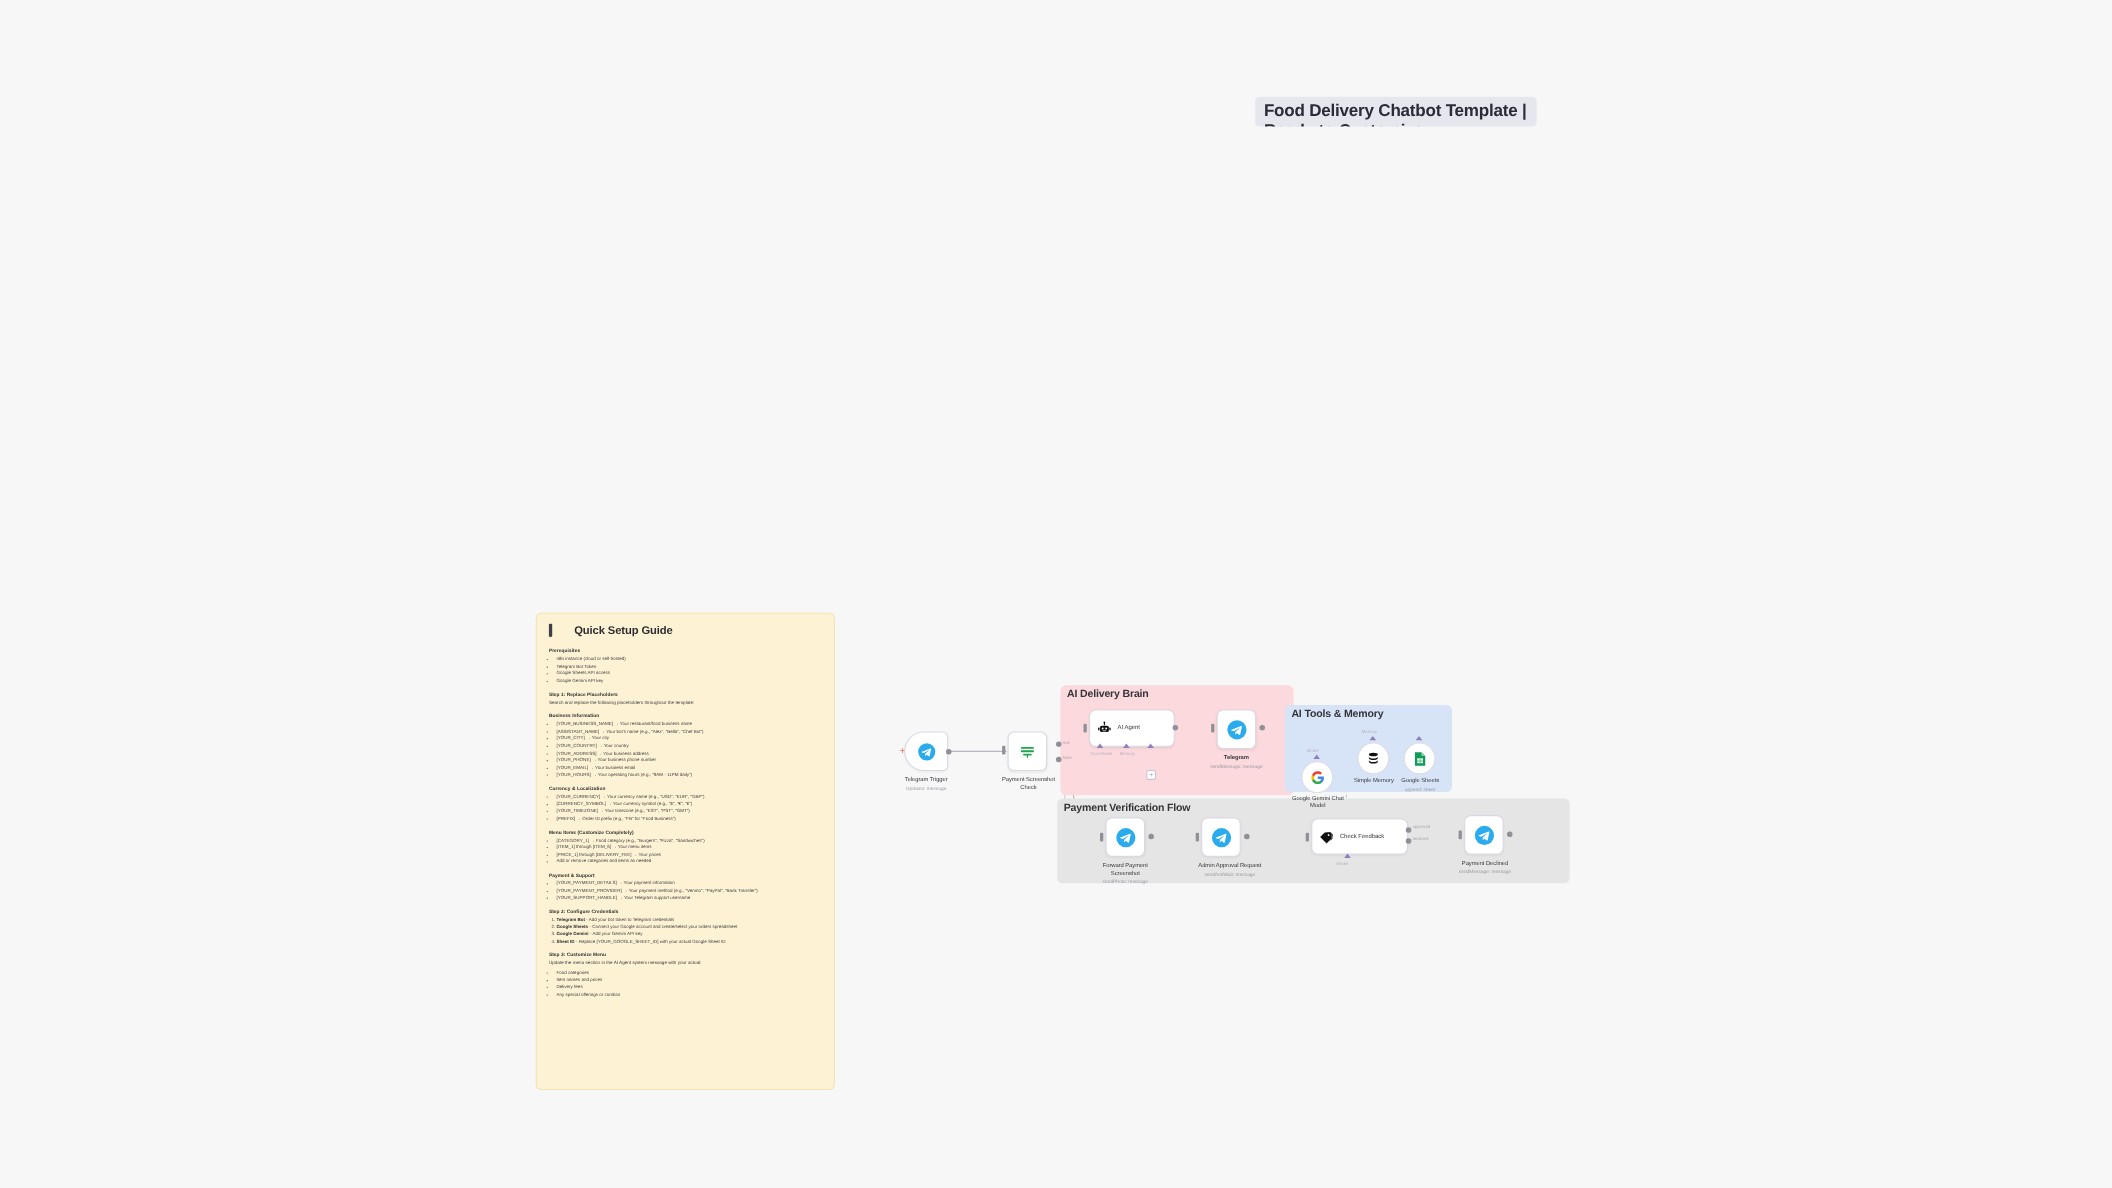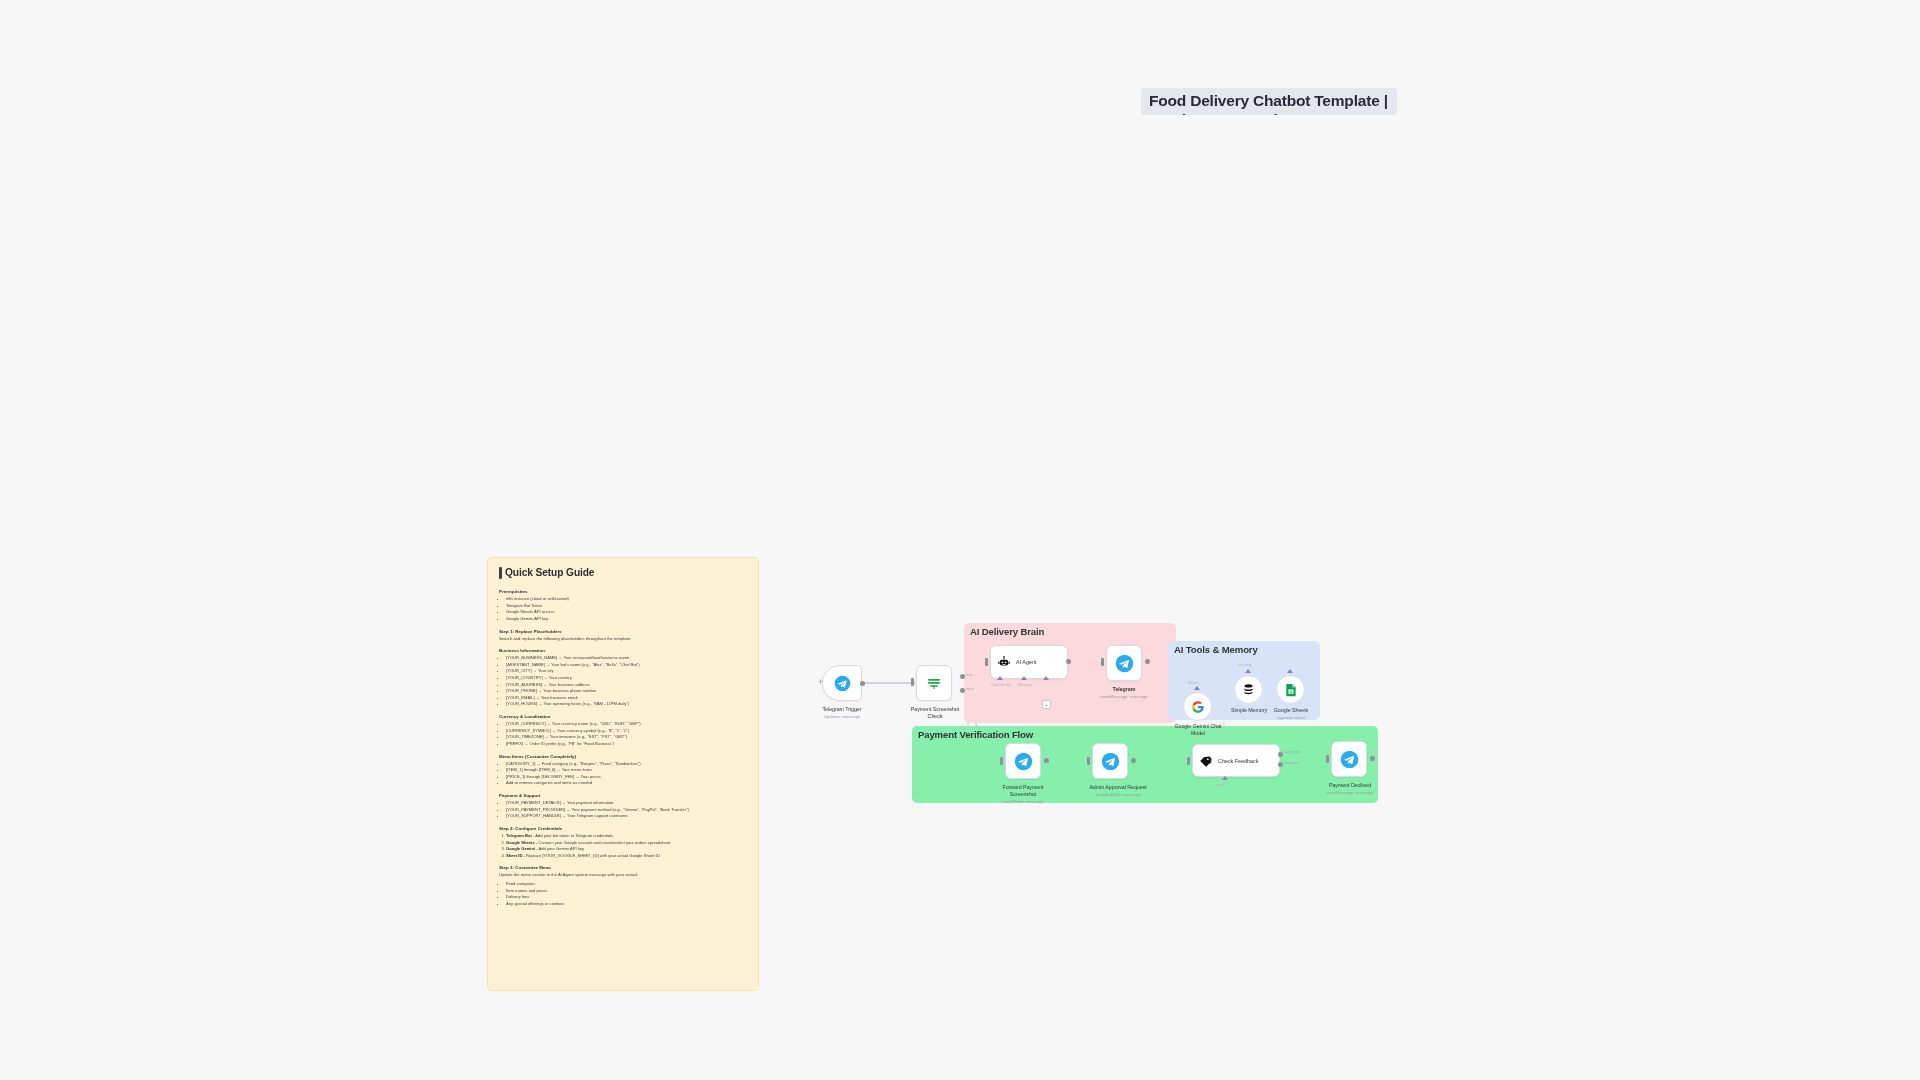--- a/index.html
+++ b/index.html
@@ -30,21 +30,21 @@
   .sticky {
     position: absolute; left: 487px; top: 557px;
     width: 272px; height: 434px;
     background: #fdf3d4;
     border: 1px solid #f3e3b0;
     border-radius: 5px;
     padding: 9px 11px;
     color: #30302f;
   }
   .sticky-head {
-    display: flex; gap: 3px;
+    display: flex; align-items: center; gap: 20px;
     margin-bottom: 10px;
   }
   .sticky-bar { width: 3px; height: 12px; background: #3f3f46; border-radius: 1px; }
   .sticky-title { font-size: 10.2px; font-weight: 700; color: #2c2c30; letter-spacing: -0.1px; }
 
   .s-h { font-size: 4.4px; font-weight: 700; color: #2c2c30; margin: 6px 0 2px; letter-spacing: 0.05px; }
   .s-h.first { margin-top: 0; }
   .s-p { font-size: 4.2px; color: #3c3c40; margin: 0 0 2px; line-height: 1.55; }
   ul.s-ul, ol.s-ol { margin: 0 0 2px; padding-left: 7px; }
   ul.s-ul li, ol.s-ol li {
@@ -60,21 +60,21 @@
   .zone {
     position: absolute; border-radius: 5px;
   }
   .zone-label {
     position: absolute; left: 6px; top: 3px;
     font-size: 9.6px; font-weight: 600; color: #34343a; letter-spacing: -0.15px;
     white-space: nowrap;
   }
   #zone-brain { left: 964px; top: 623px; width: 212px; height: 100px; background: #fbd9dc; }
   #zone-tools { left: 1168px; top: 641px; width: 152px; height: 79px; background: #d7e4f7; }
-  #zone-payment { left: 912px; top: 726px; width: 466px; height: 77px; background: #86efac; }
+  #zone-payment { left: 961px; top: 726px; width: 466px; height: 77px; background: #e5e5e5; }
 
   .node {
     position: absolute; background: #ffffff;
     border: 1px solid #d9d9e3; border-radius: 6px;
     display: flex; align-items: center; justify-content: center;
     box-shadow: 0 1px 2px rgba(0,0,0,0.05);
   }
   .node.square { width: 36px; height: 36px; }
   .node.wide { width: 78px; height: 34px; justify-content: flex-start; padding-left: 6px; gap: 5px; }
   .node.trigger { border-radius: 22px 6px 6px 22px; width: 40px; height: 36px; }

